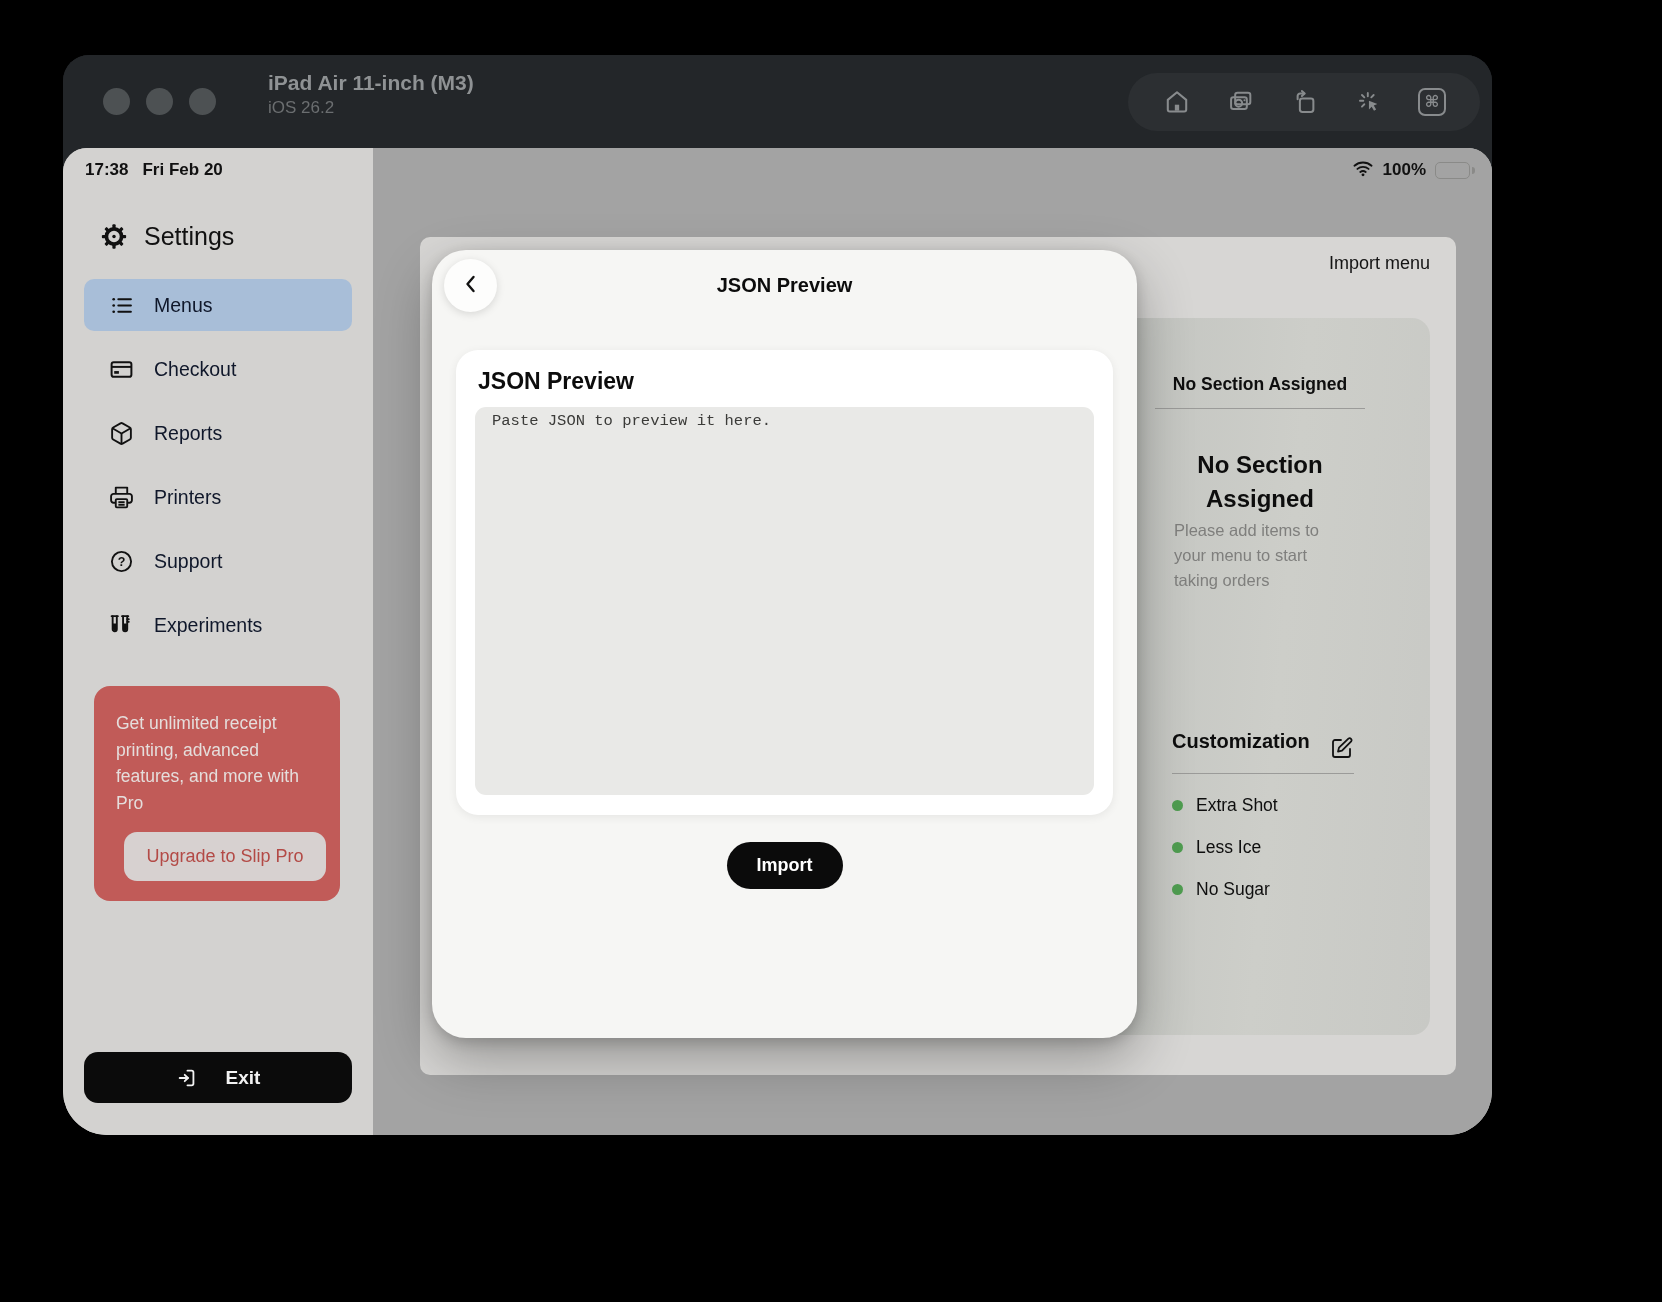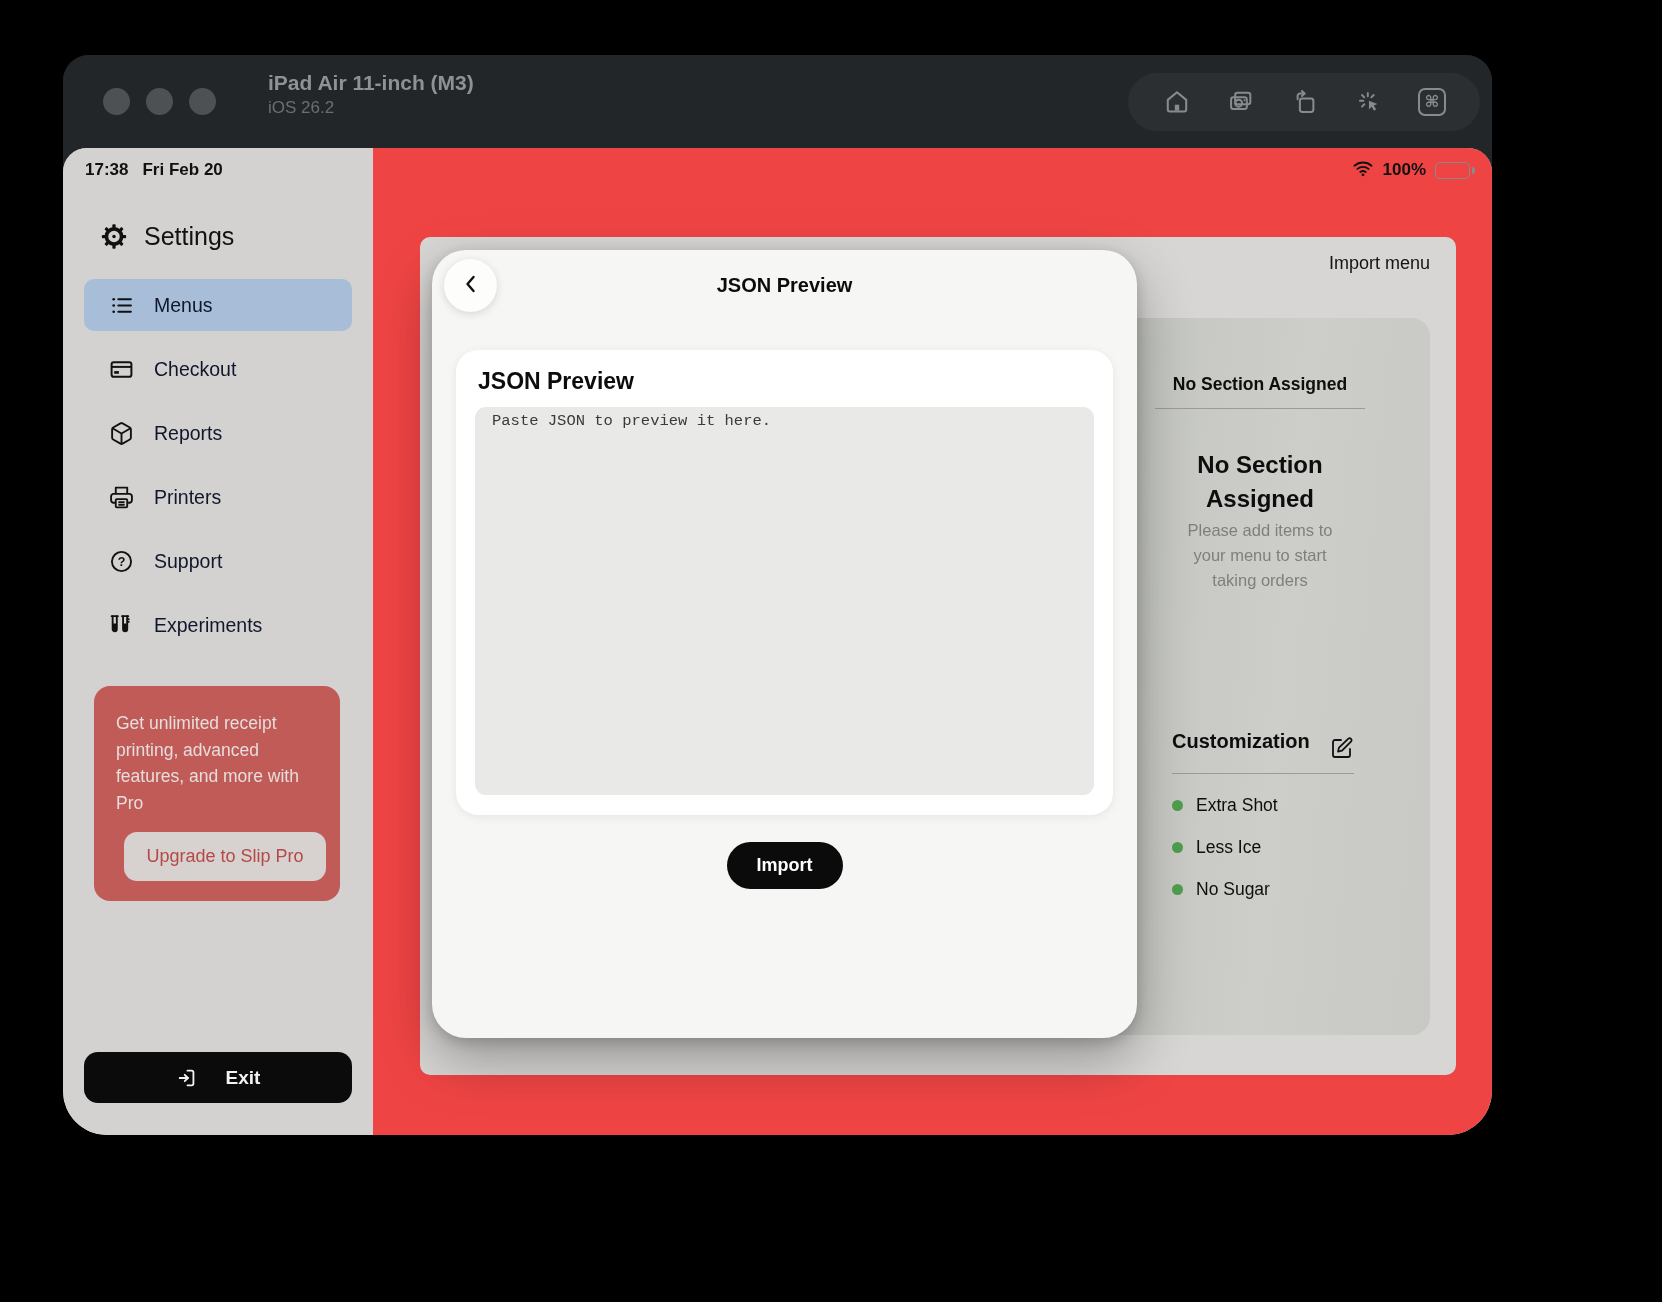--- a/index.html
+++ b/index.html
@@ -42,40 +42,40 @@
   .promo{position:absolute;left:31px;top:538px;width:246px;background:#c15b58;border-radius:16px;
     padding:24px 22px 20px 22px;}
   .promo-text{color:#e5dedc;font-size:17.5px;line-height:1.52;}
   .promo-btn{display:block;width:100%;margin-top:16px;background:#d7d1d0;color:#b34a46;
     border:none;border-radius:13px;font-size:18px;line-height:1.35;padding:12px 8px;cursor:pointer;margin-left:8px;}
   .exit-btn{position:absolute;left:21px;top:904px;width:268px;height:51px;background:#0b0b0b;
     color:#f2f2f2;border:none;border-radius:14px;display:flex;align-items:center;justify-content:center;
     gap:28px;font-size:19px;font-weight:600;cursor:pointer;}
 
   
-  .main{position:relative;flex:1;height:100%;background:#ef4444;}
+  .main{position:relative;flex:1;height:100%;background:#a3a3a3;}
   .status-right{position:absolute;right:22px;top:11px;display:flex;align-items:center;gap:9px;color:#111;}
   .status-batt-pct{font-size:17px;font-weight:600;}
   .battery{position:relative;width:35px;height:17px;border:1.5px solid #8a8a88;border-radius:5px;padding:1.5px;}
   .battery .fill{width:100%;height:100%;background:#0a0a0a;border-radius:2.5px;}
   .battery .nub{position:absolute;right:-6px;top:4.5px;width:3.5px;height:7px;background:#8a8a88;
     border-radius:0 3px 3px 0;}
 
   .content-card{position:absolute;left:47px;top:89px;width:1036px;height:838px;
     background:#d7d6d4;border-radius:10px;}
   .import-menu{position:absolute;right:26px;top:16px;font-size:18px;color:#141414;cursor:pointer;}
 
   
   .panel{position:absolute;left:670px;top:81px;width:340px;height:717px;border-radius:18px;
     background:linear-gradient(95deg,#c1c3bf 0%,#cdcec9 55%,#c8c9c5 100%);}
   .panel-tab{position:absolute;top:56px;width:100%;text-align:center;font-size:17.5px;font-weight:600;color:#0e0e0e;}
   .panel-divider{position:absolute;top:90px;left:65px;width:210px;height:1px;background:#9b9b99;}
   .empty-title{position:absolute;top:130px;left:0;right:0;margin:0 auto;width:170px;text-align:center;
     font-size:24px;font-weight:700;color:#0d0d0d;line-height:1.42;}
-  .empty-msg{position:absolute;top:200px;left:0;right:0;margin:0 auto;width:172px;text-align:center;
+  .empty-msg{position:absolute;top:200px;left:0;right:0;margin:0 auto;width:172px;
     font-size:16.5px;color:#7f7f7d;line-height:1.5;}
   .custom-block{position:absolute;left:82px;top:410px;width:182px;}
   .custom-head{display:flex;justify-content:space-between;align-items:flex-start;}
   .custom-title{font-size:20px;font-weight:700;color:#0d0d0d;line-height:1.3;width:120px;}
   .edit-icon{width:24px;height:24px;color:#111;margin-top:8px;cursor:pointer;}
   .custom-divider{margin-top:13px;height:1px;background:#9b9b99;}
   .opt-row{display:flex;align-items:center;gap:13px;margin-top:21px;}
   .opt-dot{width:11px;height:11px;border-radius:50%;background:#4f9d50;flex:0 0 11px;}
   .opt-label{font-size:17.5px;color:#0e0e0e;}
 

